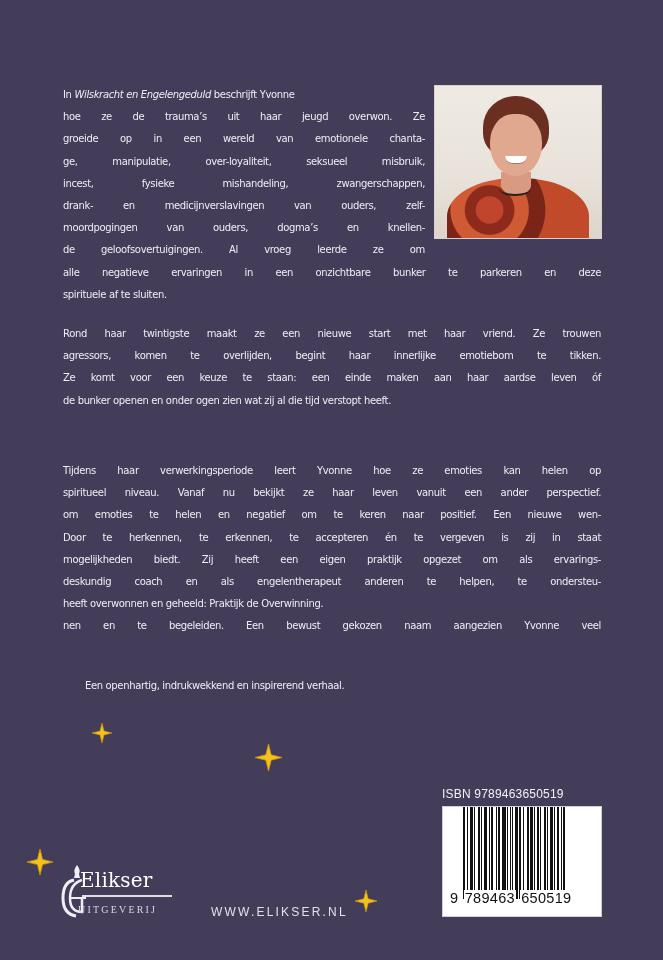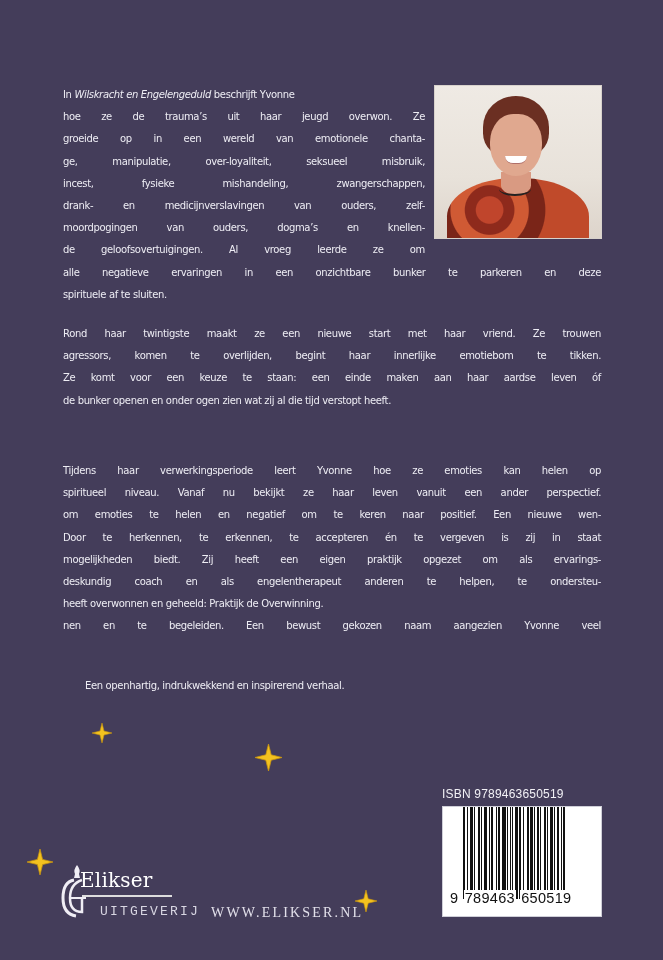--- a/index.html
+++ b/index.html
@@ -48,22 +48,22 @@
   .bars i { display:block; height:100%; background:#111; }
   .bars i.w { background:transparent; }
   .bar-digits {
     position:absolute; left:6px; top:83px; width:146px;
     font-family:"Liberation Sans", sans-serif; font-size:14.5px; color:#111; letter-spacing:0.3px;
   }
   .bar-digits span { background:#fff; padding:0 1px; }
   .logo { position:absolute; left:62px; top:860px; width:130px; height:60px; }
   .logo-name { position:absolute; left:80px; top:868px; font-family:"DejaVu Serif", serif; font-size:20px; color:#fff; letter-spacing:0.2px; }
   .logo-rule { position:absolute; left:82px; top:895px; width:90px; height:2px; background:#ddd; }
-  .logo-sub { position:absolute; left:100px; top:904px; font-family:Liberation Mono, monospace; font-size:13px; letter-spacing:2.2px; color:#d8d6e2; }
-  .website { position:absolute; left:211px; top:905px; font-family:Liberation Serif, serif; font-size:14px; letter-spacing:2.2px; color:#e2e0ea; }
+  .logo-sub { position:absolute; left:78px; top:904px; font-family:Liberation Serif, serif; font-size:10px; letter-spacing:2.2px; color:#d8d6e2; }
+  .website { position:absolute; left:211px; top:905px; font-family:Liberation Sans, sans-serif; font-size:12px; letter-spacing:2.2px; color:#e2e0ea; }
 </style>
 </head>
 <body>
 
 <div class="cover">
 
   <div class="text-block p1">
     <div class="justify-row narrow">
       <span><span>In </span><em>Wilskracht en Engelengeduld</em><span> beschrijft Yvonne</span></span>
     </div>

